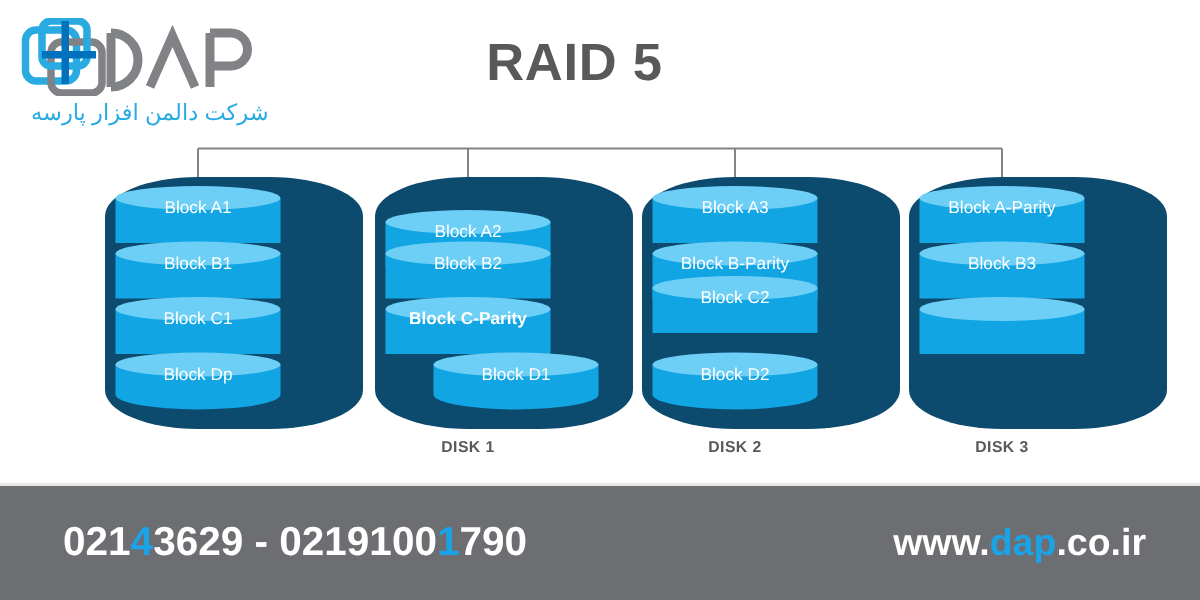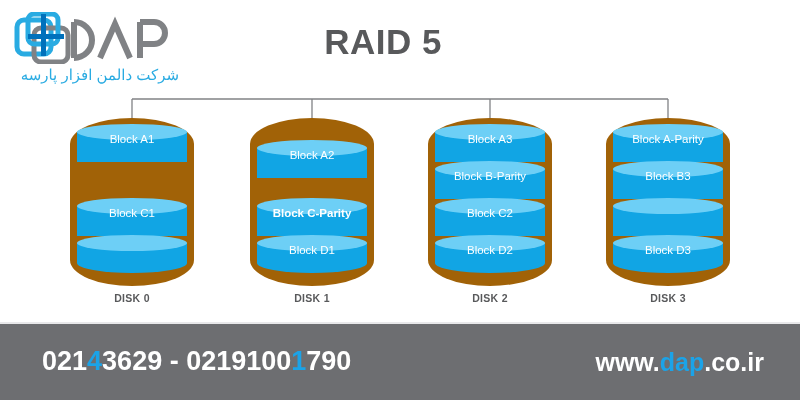--- a/index.html
+++ b/index.html
@@ -71,22 +71,23 @@
   
   .disk {
     position: absolute;
     top: 118px;
     width: 124px;
   }
   .disk-shell {
     position: relative;
     width: 124px;
     height: 168px;
-    background: #a16207;
+    background: #0c4a6e;
     border-radius: 62px / 26px;
+    padding-left: 48px;
   }
   .blocks {
     position: absolute;
     left: 7px;
     top: 6px;
     width: 110px;
     height: 156px;
   }
   .block {
     position: absolute;
@@ -212,48 +213,58 @@
   </svg>
 
   <div class="disk" style="left:70px;">
     <div class="disk-shell">
       <div class="blocks">
         <div class="block" style="top:0px;">
           <div class="cyl-body"></div>
           <div class="cyl-top"></div>
           <div class="blabel">Block A1</div>
         </div>
+        <div class="block" style="top:37px;">
+          <div class="cyl-body"></div>
+          <div class="cyl-top"></div>
+          <div class="blabel">Block B1</div>
+        </div>
         <div class="block" style="top:74px;">
           <div class="cyl-body"></div>
           <div class="cyl-top"></div>
           <div class="blabel">Block C1</div>
         </div>
         <div class="block last" style="top:111px;">
           <div class="cyl-body"></div>
           <div class="cyl-top"></div>
+          <div class="blabel">Block Dp</div>
         </div>
       </div>
     </div>
   </div>
-  <div class="disk-caption" style="left:70px;">DISK 0</div>
 
   <div class="disk" style="left:250px;">
     <div class="disk-shell">
       <div class="blocks">
         <div class="block" style="top:0px;margin-top:16px;">
           <div class="cyl-body"></div>
           <div class="cyl-top"></div>
           <div class="blabel">Block A2</div>
         </div>
+        <div class="block" style="top:37px;">
+          <div class="cyl-body"></div>
+          <div class="cyl-top"></div>
+          <div class="blabel">Block B2</div>
+        </div>
         <div class="block" style="top:74px;font-weight:bold;">
           <div class="cyl-body"></div>
           <div class="cyl-top"></div>
           <div class="blabel">Block C-Parity</div>
         </div>
-        <div class="block last" style="top:111px;">
+        <div class="block last" style="top:111px;margin-left:32px;">
           <div class="cyl-body"></div>
           <div class="cyl-top"></div>
           <div class="blabel">Block D1</div>
         </div>
       </div>
     </div>
   </div>
   <div class="disk-caption" style="left:250px;">DISK 1</div>
 
   <div class="disk" style="left:428px;">
@@ -262,21 +273,21 @@
         <div class="block" style="top:0px;">
           <div class="cyl-body"></div>
           <div class="cyl-top"></div>
           <div class="blabel">Block A3</div>
         </div>
         <div class="block" style="top:37px;">
           <div class="cyl-body"></div>
           <div class="cyl-top"></div>
           <div class="blabel">Block B-Parity</div>
         </div>
-        <div class="block" style="top:74px;">
+        <div class="block" style="top:60px;">
           <div class="cyl-body"></div>
           <div class="cyl-top"></div>
           <div class="blabel">Block C2</div>
         </div>
         <div class="block last" style="top:111px;">
           <div class="cyl-body"></div>
           <div class="cyl-top"></div>
           <div class="blabel">Block D2</div>
         </div>
       </div>
@@ -294,25 +305,20 @@
         </div>
         <div class="block" style="top:37px;">
           <div class="cyl-body"></div>
           <div class="cyl-top"></div>
           <div class="blabel">Block B3</div>
         </div>
         <div class="block" style="top:74px;">
           <div class="cyl-body"></div>
           <div class="cyl-top"></div>
         </div>
-        <div class="block last" style="top:111px;">
-          <div class="cyl-body"></div>
-          <div class="cyl-top"></div>
-          <div class="blabel">Block D3</div>
-        </div>
       </div>
     </div>
   </div>
   <div class="disk-caption" style="left:606px;">DISK 3</div>
 
   <div id="footer">
     <div id="phone"><span>021</span><span class="accent">4</span><span>3629</span><span> - </span><span>0219100</span><span class="accent">1</span><span>790</span></div>
 
     <div id="site"><span>www.</span><span class="accent">dap</span><span>.co.ir</span></div>
   </div>

